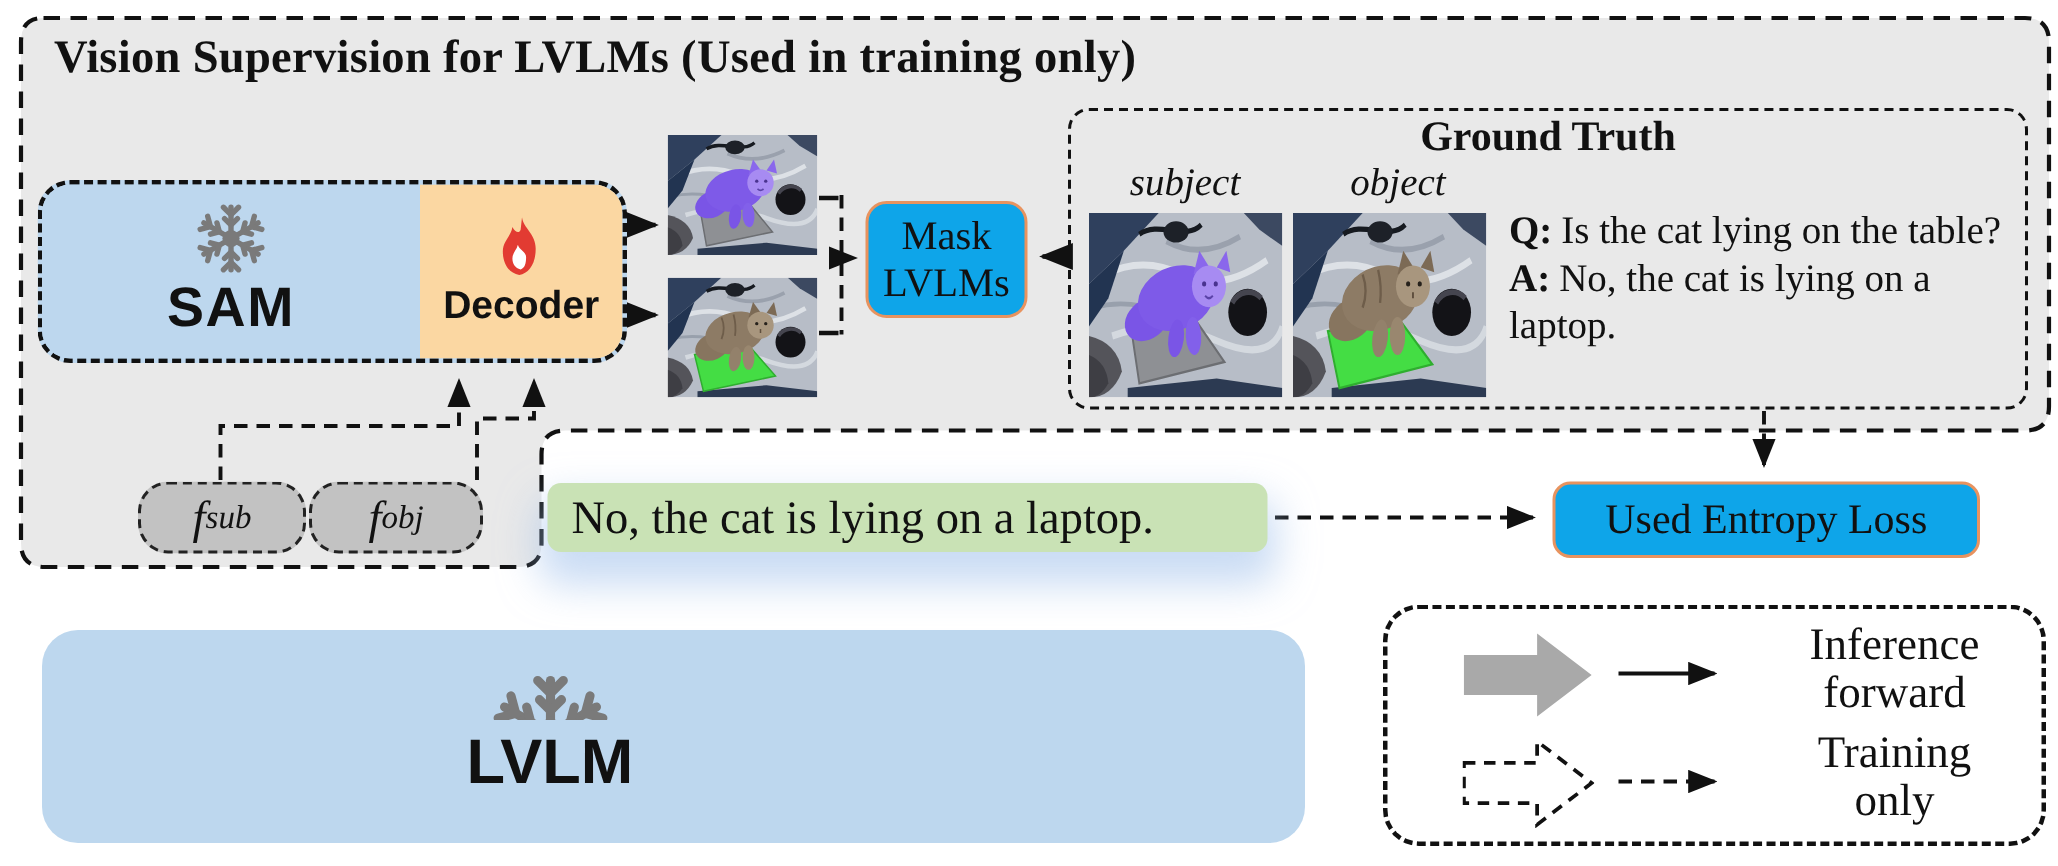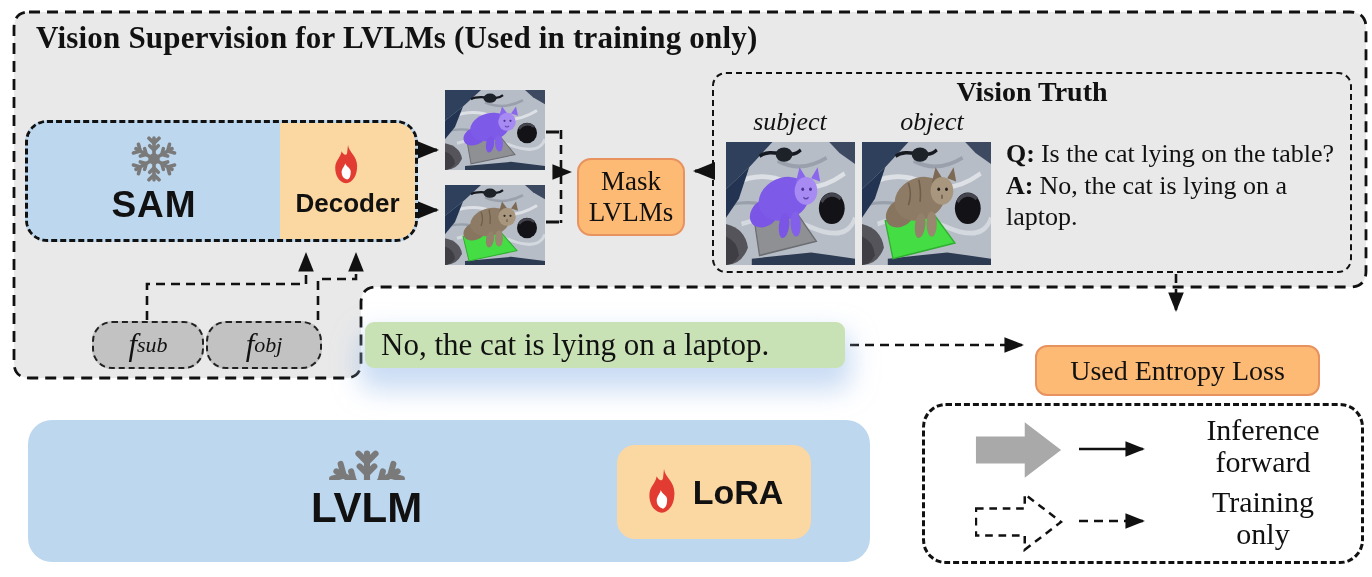--- a/index.html
+++ b/index.html
@@ -17,23 +17,23 @@
   .sam-half{width:252px;display:flex;flex-direction:column;align-items:center;justify-content:center;background:#bdd7ee;}
   .dec-half{flex:1;display:flex;flex-direction:column;align-items:center;justify-content:center;background:#fbd7a2;}
   .sam-label{font-family:"Liberation Sans","DejaVu Sans",sans-serif;font-weight:bold;font-size:37px;letter-spacing:1px;margin-top:2px;}
   .dec-label{font-family:"Liberation Sans","DejaVu Sans",sans-serif;font-weight:bold;font-size:26px;margin-top:2px;}
 
   
   .thumb{overflow:hidden;}
   .thumb svg{display:block;width:100%;height:100%;}
 
   
-  .loss-box{background:#fdba74;border:2.5px solid #e8935f;border-radius:14px;
+  .loss-box{background:#0ea5e9;border:2.5px solid #e8935f;border-radius:14px;
             display:flex;flex-direction:column;align-items:center;justify-content:center;
-            font-size:27px;line-height:31px;margin-top:24px;}
+            font-size:27px;line-height:31px;}
   .mask-loss{left:577px;top:134px;width:108px;height:78px;}
   .cel-box{left:1035px;top:321px;width:285px;height:51px;border-radius:12px;
            flex-direction:row;font-size:28px;}
 
   
   .gt-box{left:712px;top:72px;width:640px;height:201px;border:2.5px dashed #111;border-radius:14px;}
   .gt-title{left:0;top:2px;width:100%;text-align:center;font-size:28px;font-weight:bold;}
   .gt-sublabel{top:33px;font-size:26px;font-style:italic;text-align:center;width:120px;}
   .gt-img{overflow:hidden;}
   .gt-img svg{display:block;width:100%;height:100%;}
@@ -196,21 +196,21 @@
         <use href="#img-object"></use>
       </svg>
   </div>
 
   <div class="abs loss-box mask-loss">
     <span>Mask</span>
     <span>LVLMs</span>
   </div>
 
   <div class="abs gt-box">
-    <div class="abs gt-title">Vision Truth</div>
+    <div class="abs gt-title">Ground Truth</div>
     <div class="abs gt-sublabel" style="left:158px;">object</div>
     <div class="abs gt-sublabel" style="left:16px;">subject</div>
     <div class="abs gt-img" style="left:12px;top:68px;width:129px;height:123px;">
       <svg viewBox="0 0 100 78" preserveAspectRatio="none">
           <use href="#img-subject"></use>
         </svg>
     </div>
     <div class="abs gt-img" style="left:148px;top:68px;width:129px;height:123px;">
       <svg viewBox="0 0 100 78" preserveAspectRatio="none">
           <use href="#img-object"></use>
@@ -244,26 +244,20 @@
   </div>
 
   <div class="abs lvlm-box">
     <div class="abs lvlm-inner">
       <svg width="78" height="78">
           <use href="#icon-snowflake" width="78" height="78"></use>
         </svg>
       <span class="lvlm-label">LVLM</span>
     </div>
   </div>
-  <div class="abs lora-box">
-    <svg width="38" height="48">
-        <use href="#icon-fire" width="38" height="48"></use>
-      </svg>
-    <span class="lora-label">LoRA</span>
-  </div>
 
   <div class="abs legend-box">
     <svg class="abs" style="left:50px;top:14px;" width="88" height="60">
       <use href="#icon-block-arrow" width="88" height="60" fill="#a9a9a9"></use>
     </svg>
     <svg class="abs" style="left:152px;top:30px;" width="90" height="26">
       <line x1="2" y1="13" x2="66" y2="13" stroke="#111" stroke-width="2.6" marker-end="url(#mArr)"></line>
     </svg>
     <div class="abs legend-text" style="left:248px;top:8px;">
       <div>Inference</div>

